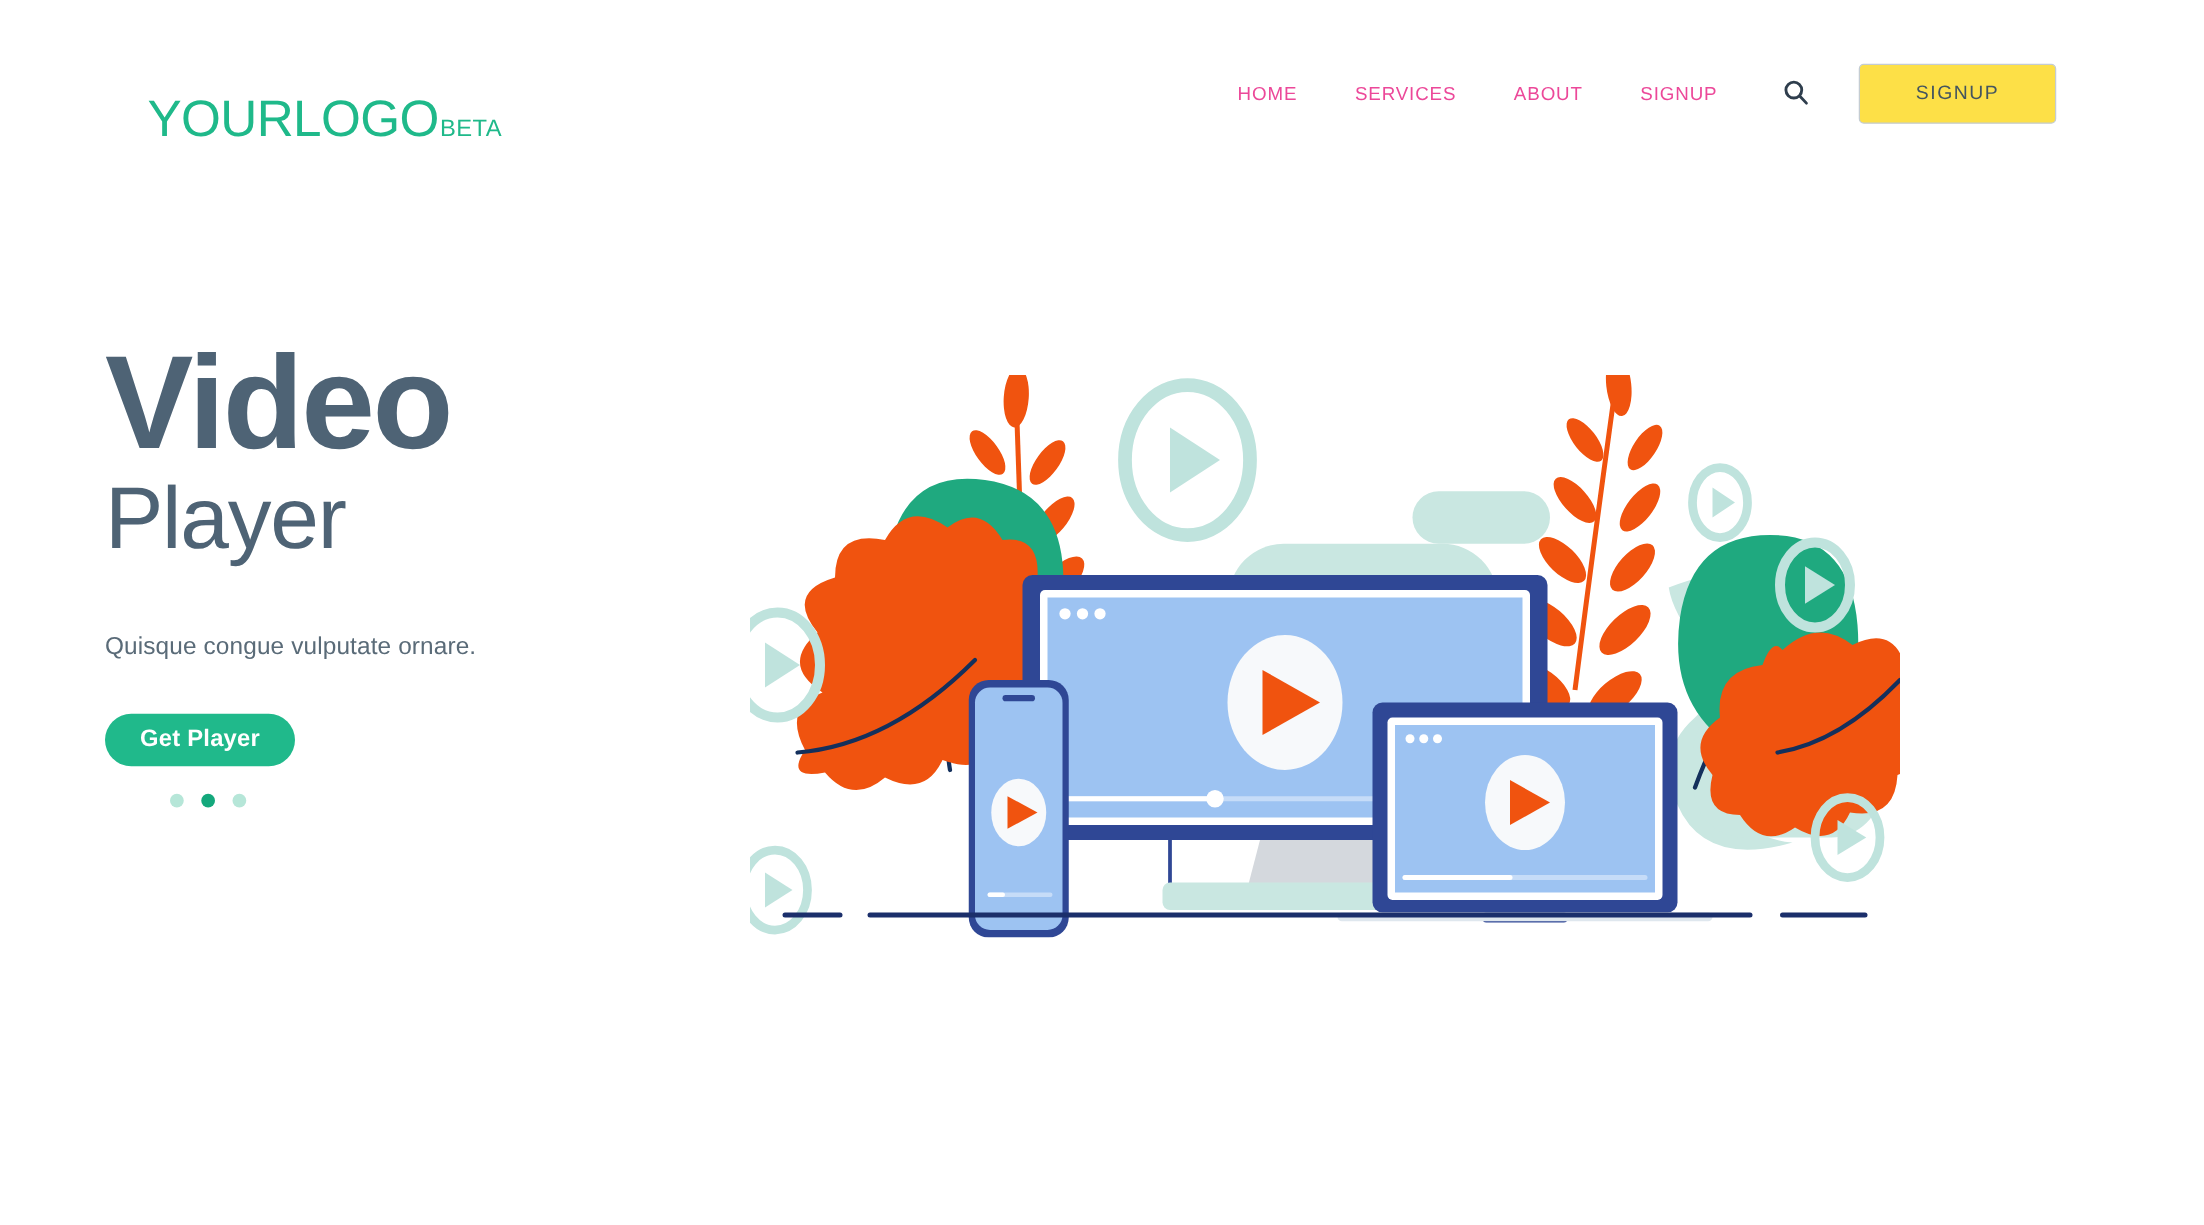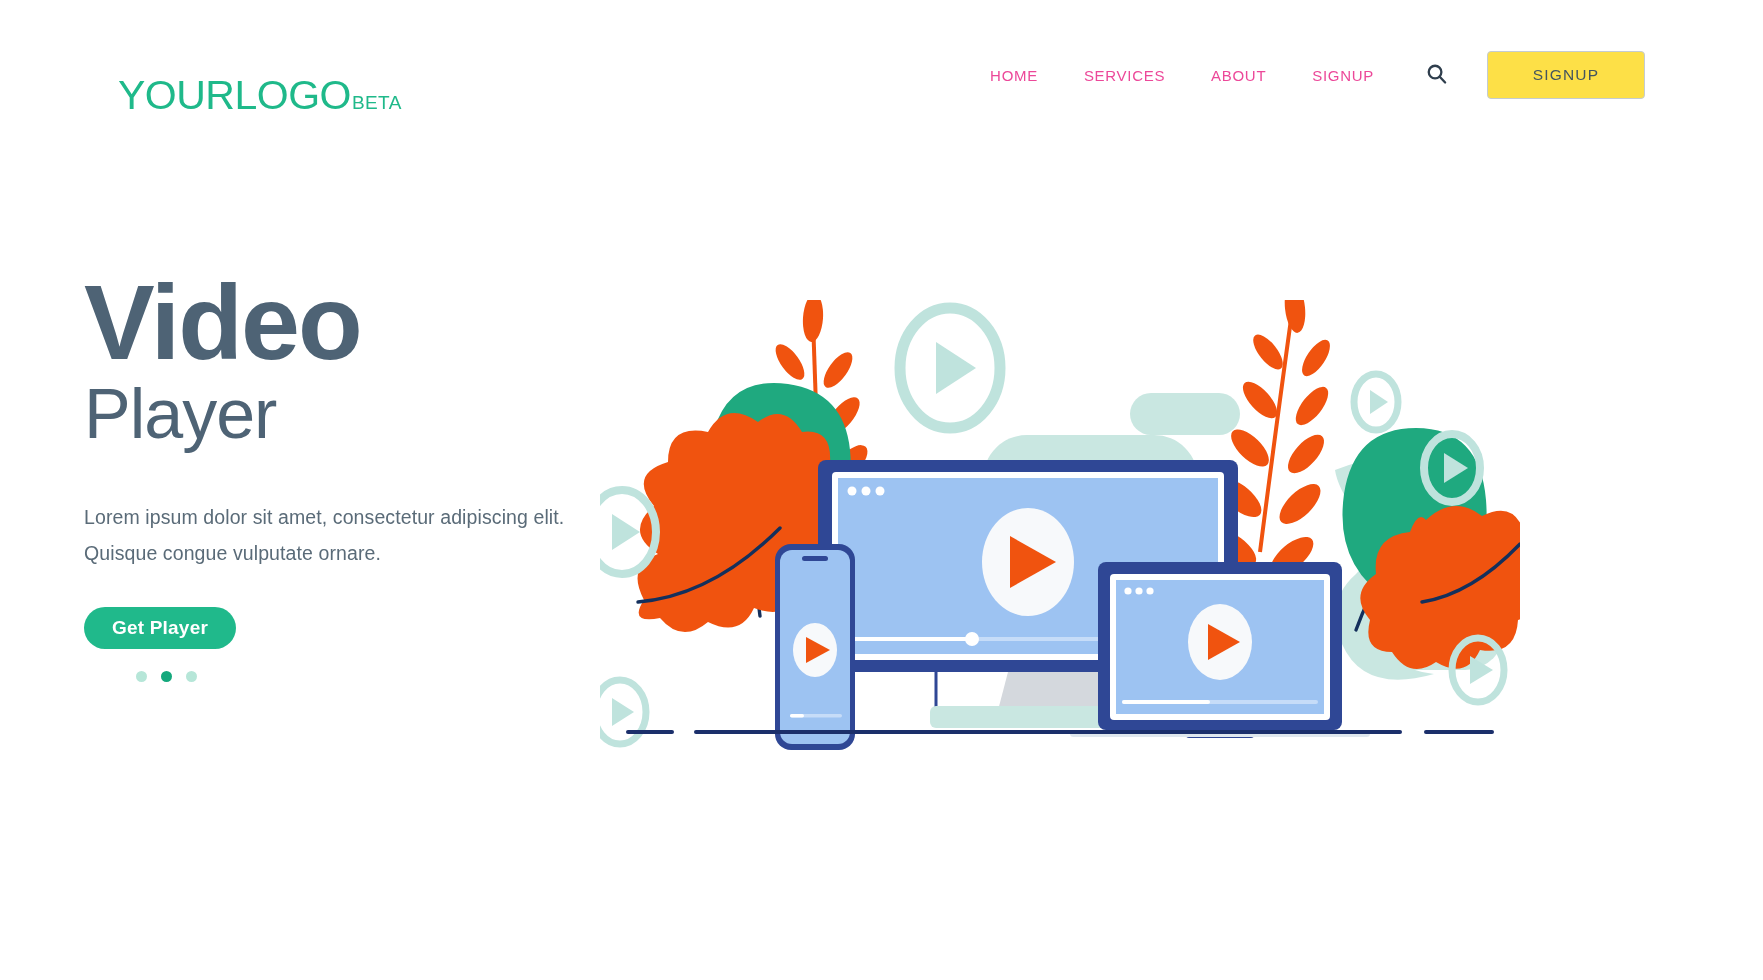--- a/index.html
+++ b/index.html
@@ -226,21 +226,20 @@
 
       <button class="signup-btn">SIGNUP</button>
     </nav>
   </header>
 
   <section class="hero-copy">
     <h1 class="hero-title-1">Video</h1>
     <h2 class="hero-title-2">Player</h2>
 
     <div class="hero-para">
-      <p>Lorem ipsum dolor sit amet, consectetur adipiscing elit.</p>
       <p>Quisque congue vulputate ornare.</p>
     </div>
 
     <button class="cta-btn">Get Player</button>
 
     <div class="carousel-dots">
       <button class="dot"></button>
       <button class="dot active"></button>
       <button class="dot"></button>
     </div>

